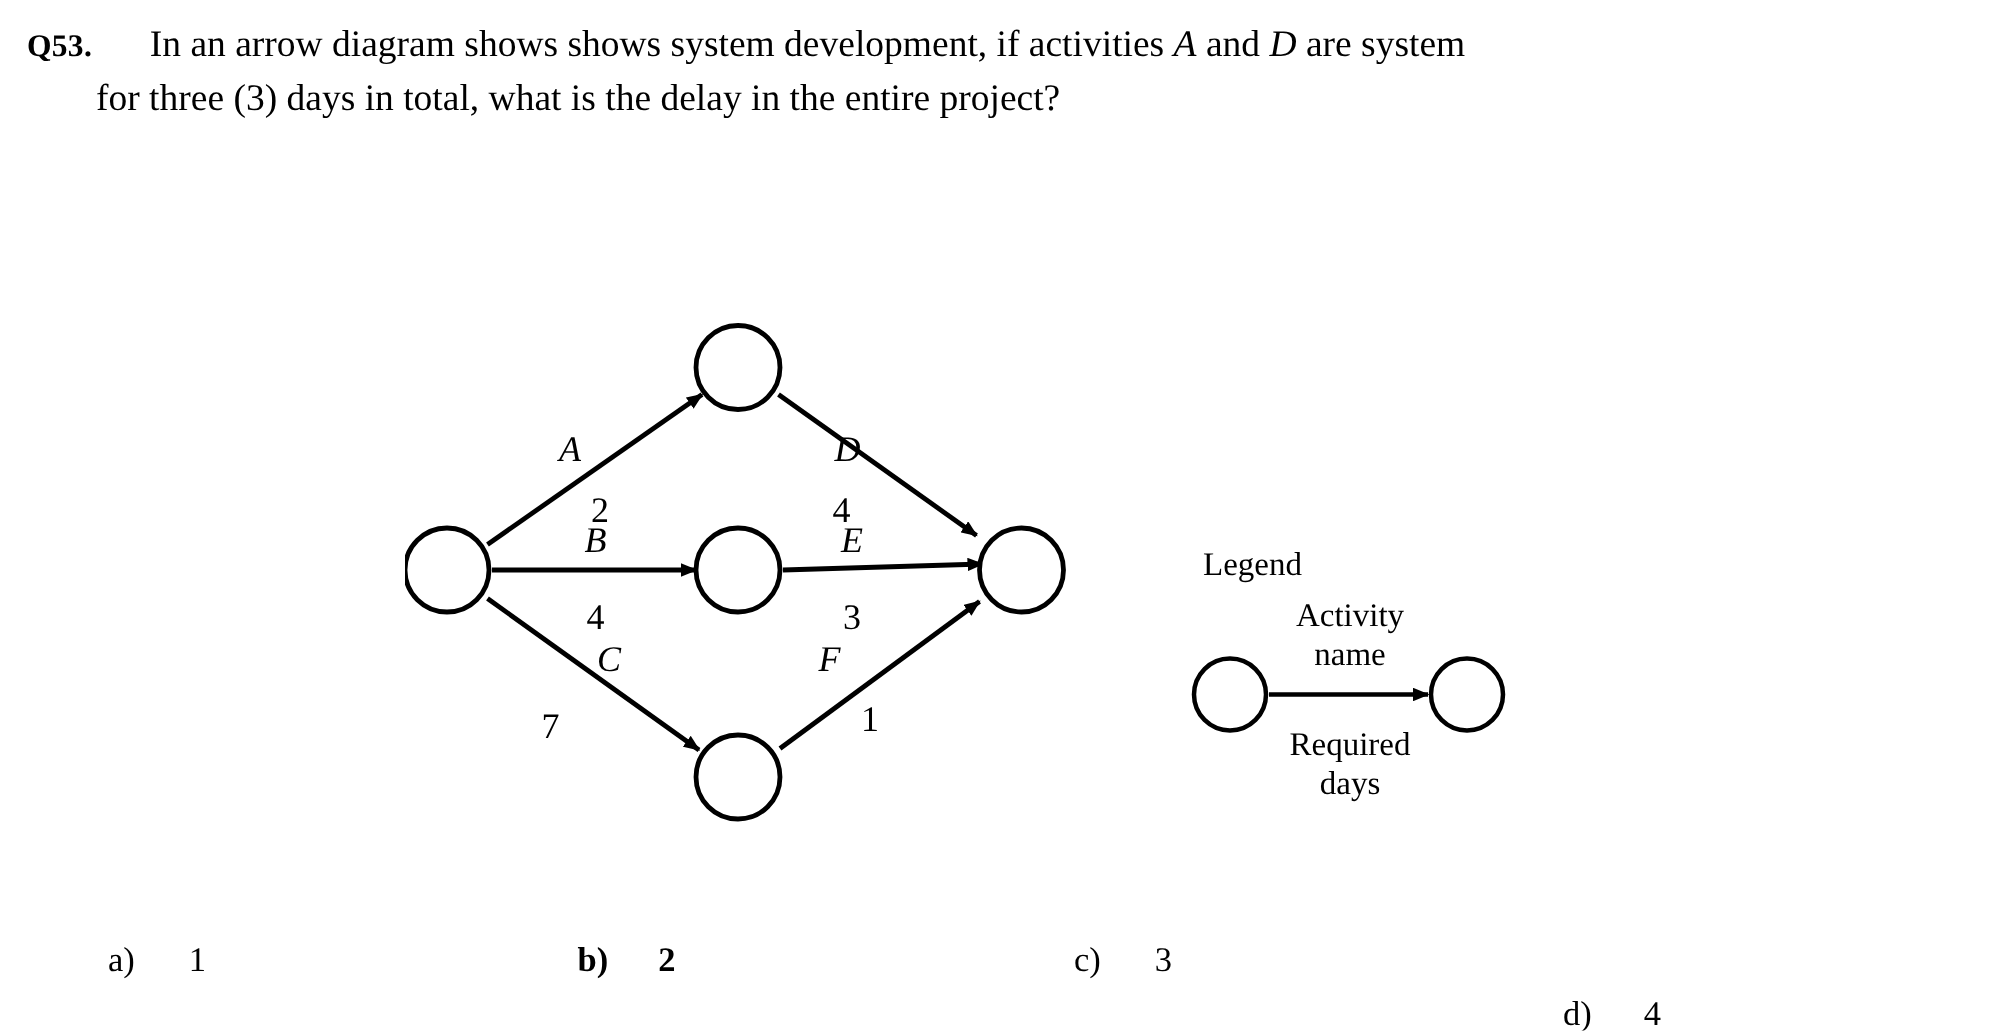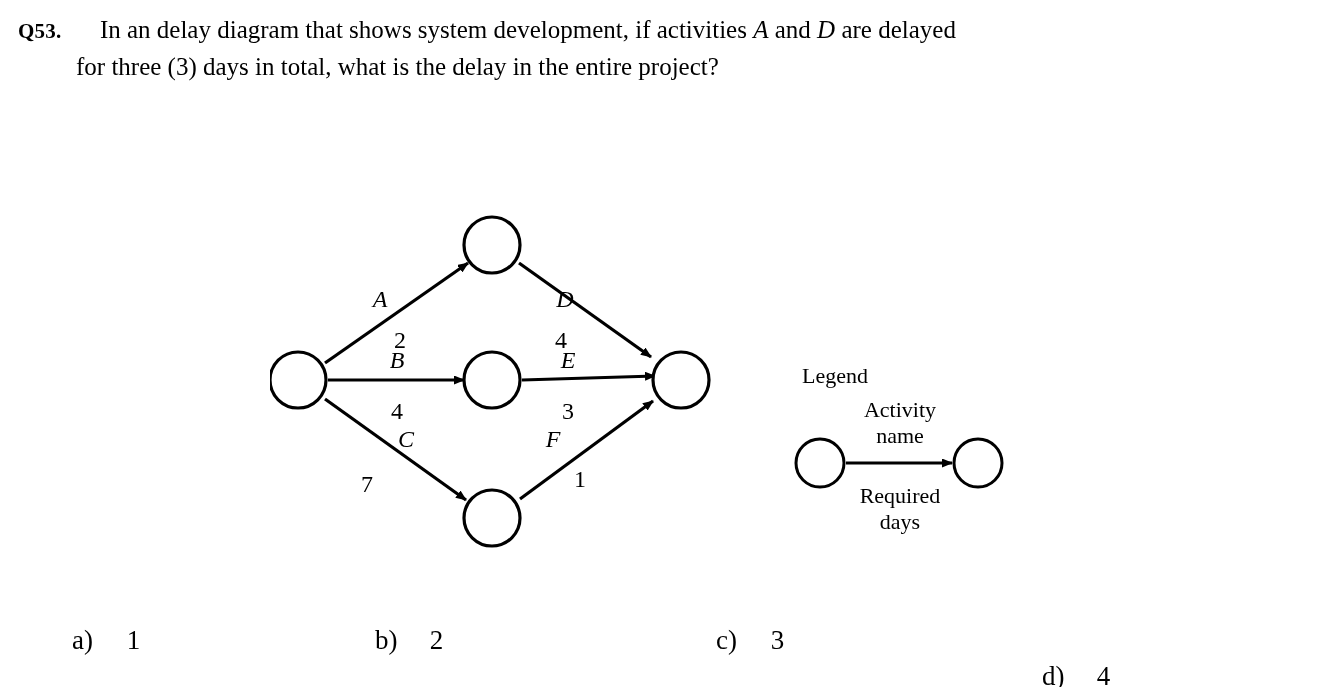--- a/index.html
+++ b/index.html
@@ -36,21 +36,21 @@
   .qnum {
     font-weight: bold;
     font-size: 21px;
     letter-spacing: 0.2px;
   }
   .stem-gap {
     display: inline-block;
     width: 26px;
   }
   .stem-line2 {
-    margin-left: 58px;
+    margin-left: 46px;
   }
   .it {
     font-style: italic;
   }
 
   
   .diagram {
     position: absolute;
     left: 270px;
     top: 215px;
@@ -87,47 +87,47 @@
   
   .options {
     position: absolute;
     left: 0;
     top: 625px;
     width: 1330px;
     height: 45px;
   }
   .opt {
     position: absolute;
-    font-size: 27px;
+    font-size: 23px;
     line-height: 30px;
     white-space: nowrap;
   }
   .opt .tag {
     display: inline-block;
     width: 48px;
   }
   .opt-a { left: 72px; }
-  .opt-b { left: 375px; }
+  .opt-b { left: 385px; font-weight: bold; }
   .opt-c { left: 716px; }
   .opt-d { left: 1042px; margin-top: 36px; }
 </style>
 </head>
 <body>
 
 <div id="page">
 
   <div class="stem">
     <div class="stem-line">
       <span class="qnum">Q53.</span>
       <span class="stem-gap"></span>
-      <span>In an delay diagram that shows system development, if activities </span>
+      <span>In an arrow diagram shows shows system development, if activities </span>
       <span class="it">A</span>
       <span> and </span>
       <span class="it">D</span>
-      <span> are delayed</span>
+      <span> are system</span>
     </div>
     <div class="stem-line stem-line2">for three (3) days in total, what is the delay in the entire project?</div>
   </div>
 
   <div class="diagram">
     <svg width="450" height="360" viewBox="0 0 450 360">
       <defs>
         <marker id="arw" markerWidth="11" markerHeight="9" refX="10" refY="4.5" orient="auto" markerUnits="userSpaceOnUse">
           <path d="M0,0 L11,4.5 L0,9 Z" fill="#000"></path>
         </marker>

